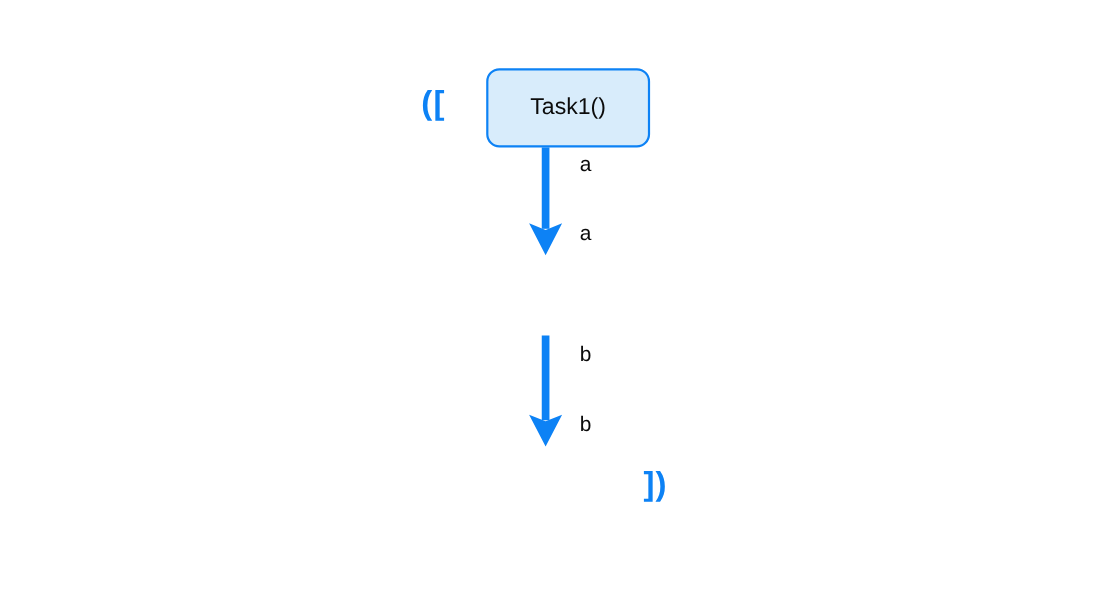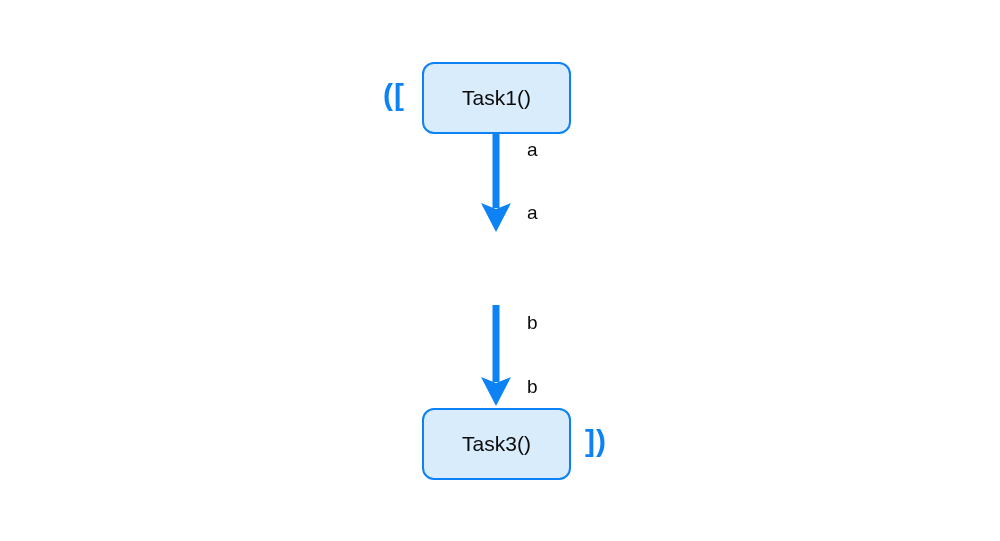--- a/index.html
+++ b/index.html
@@ -32,21 +32,21 @@
     stroke: var(--accent);
     stroke-width: 7;
     fill: none;
   }
   .edge-head {
     fill: var(--accent);
     stroke: none;
   }
   .node {
     position: absolute;
-    left: 422px;
+    left: 442px;
     width: 149px;
     height: 72px;
     background: var(--node-fill);
     border: 2px solid var(--accent);
     border-radius: 12px;
     display: flex;
     align-items: center;
     justify-content: center;
   }
   .node-label {
@@ -95,19 +95,16 @@
 
   <span class="edge-label" style="left:527px; top:140px;">a</span>
 
   <span class="edge-label" style="left:527px; top:203px;">a</span>
 
 
   <span class="edge-label" style="left:527px; top:313px;">b</span>
 
   <span class="edge-label" style="left:527px; top:377px;">b</span>
 
-  <div class="node" style="top:408px;">
-    <span class="node-label">Task3()</span>
-  </div>
 
   <span class="bracket" style="left:585px; top:422px;">])</span>
 
 </div>
 
 </body></html>

